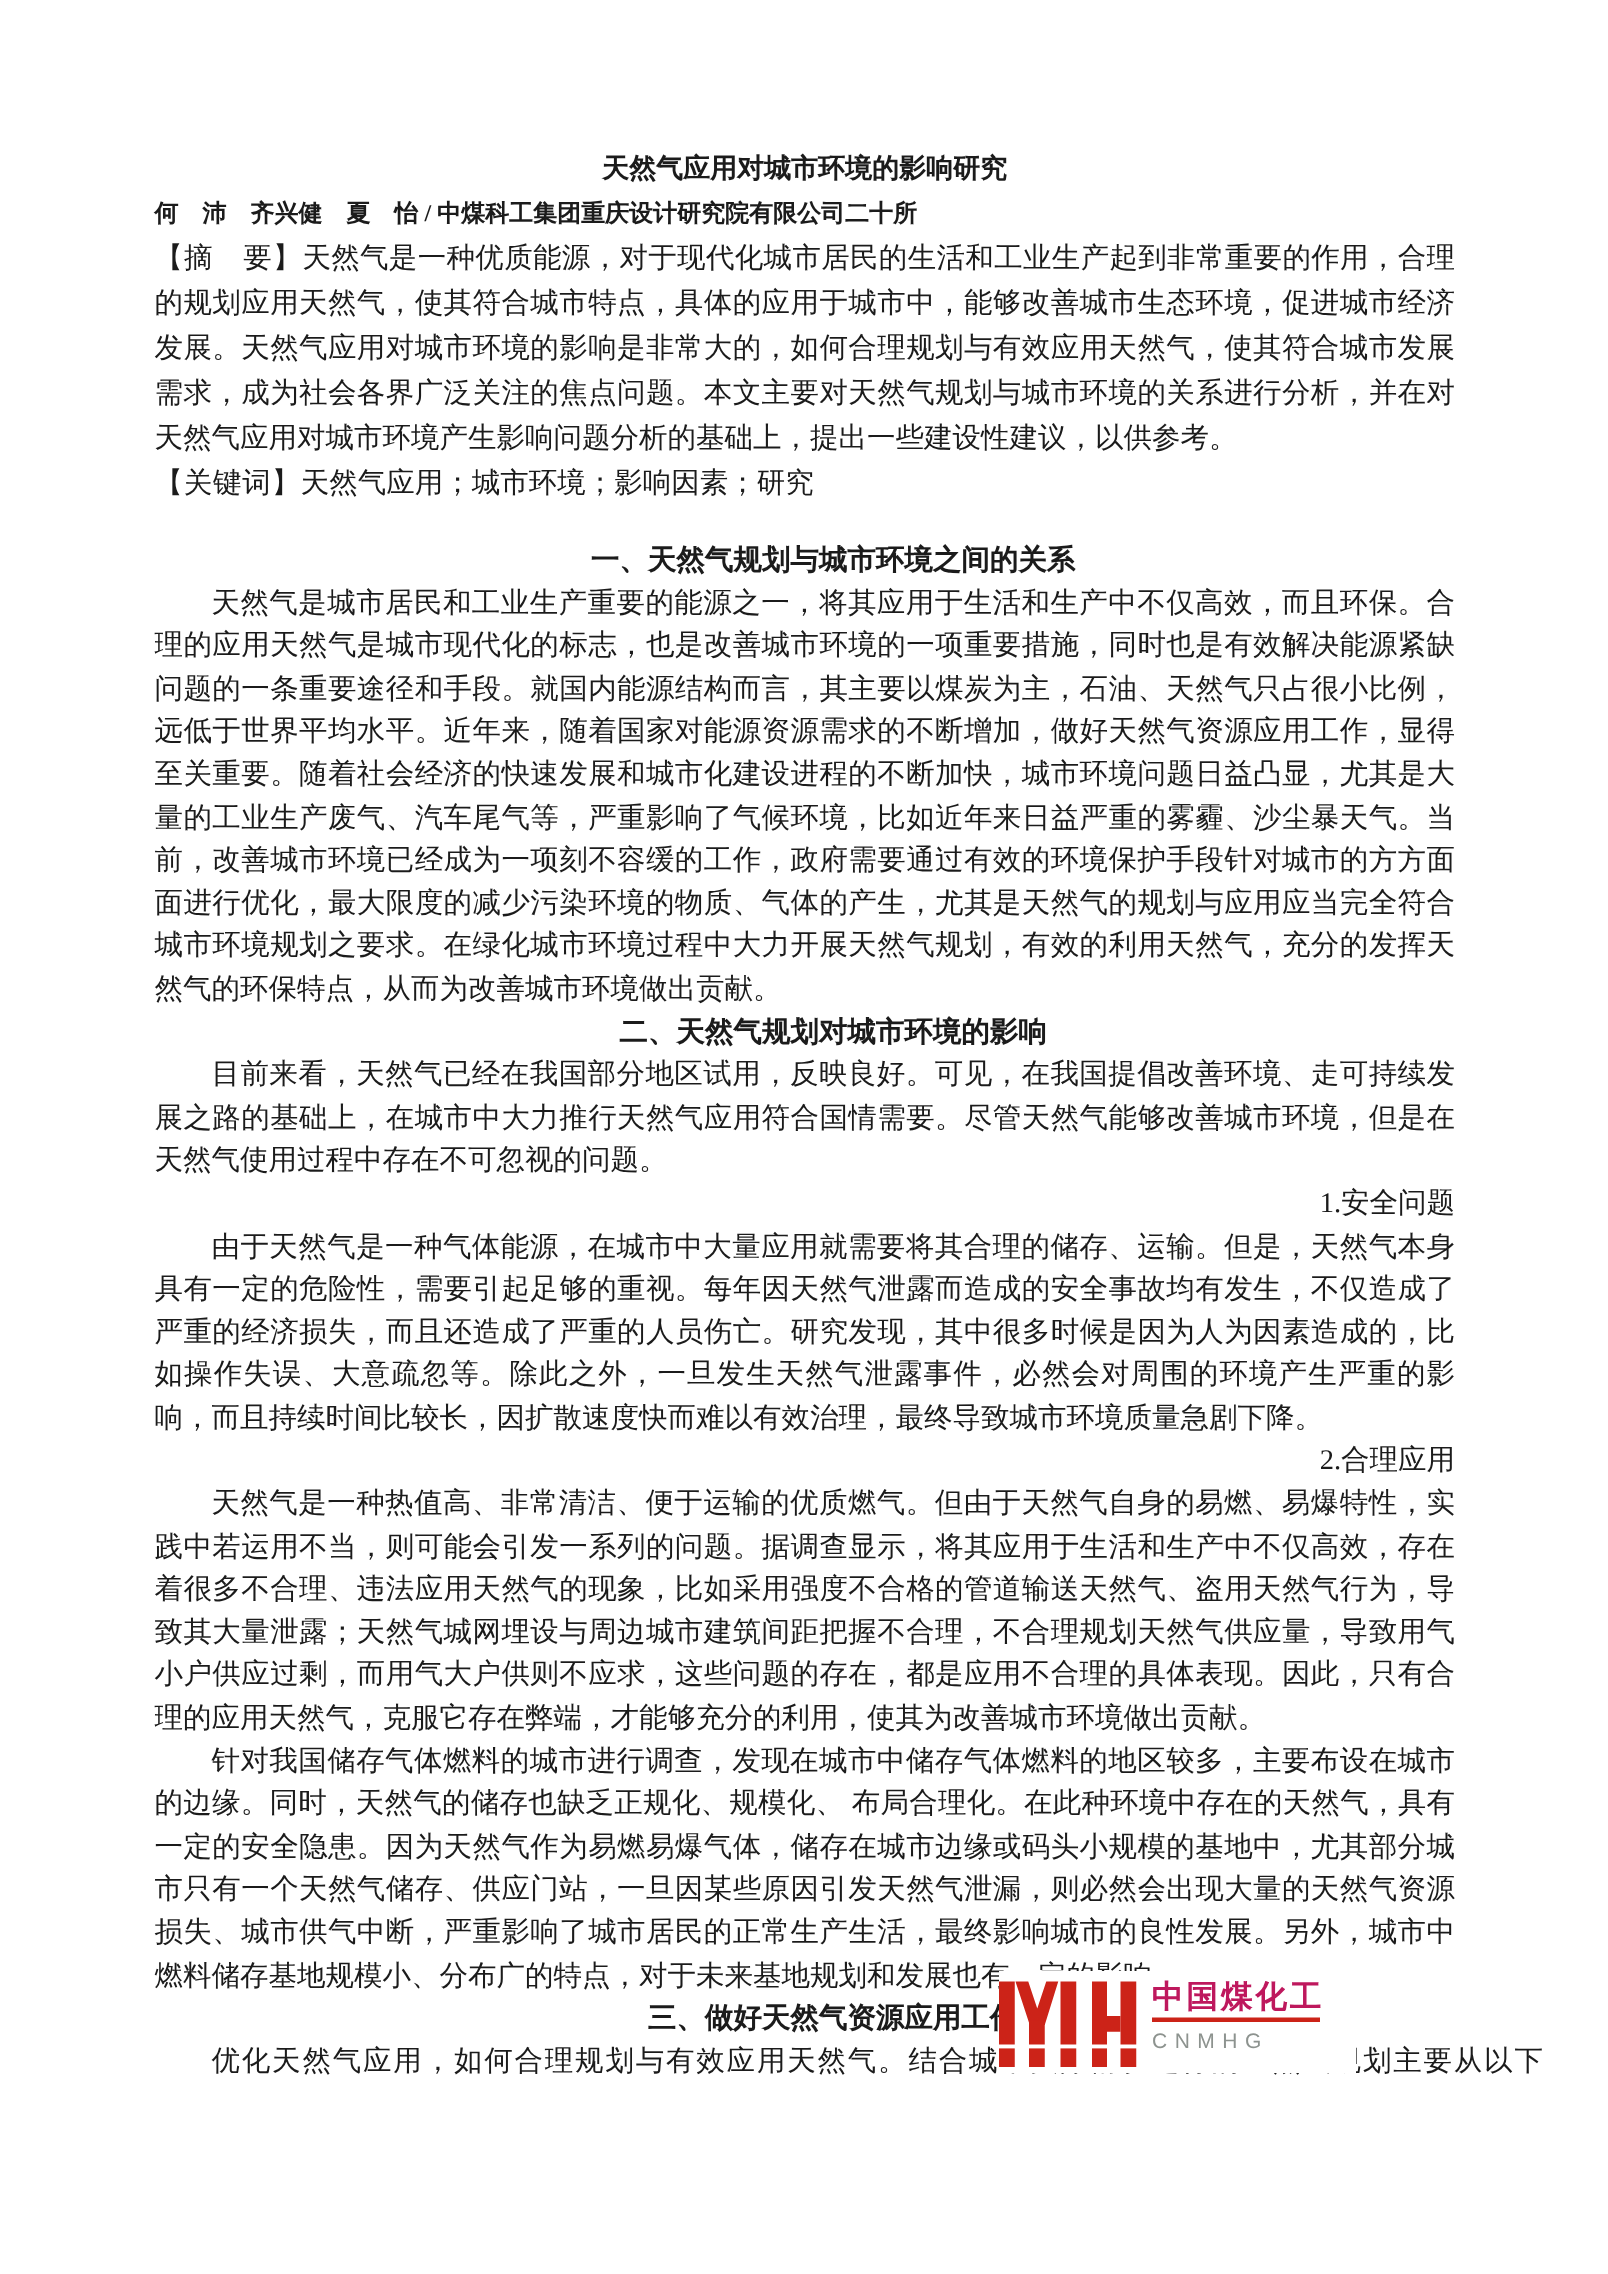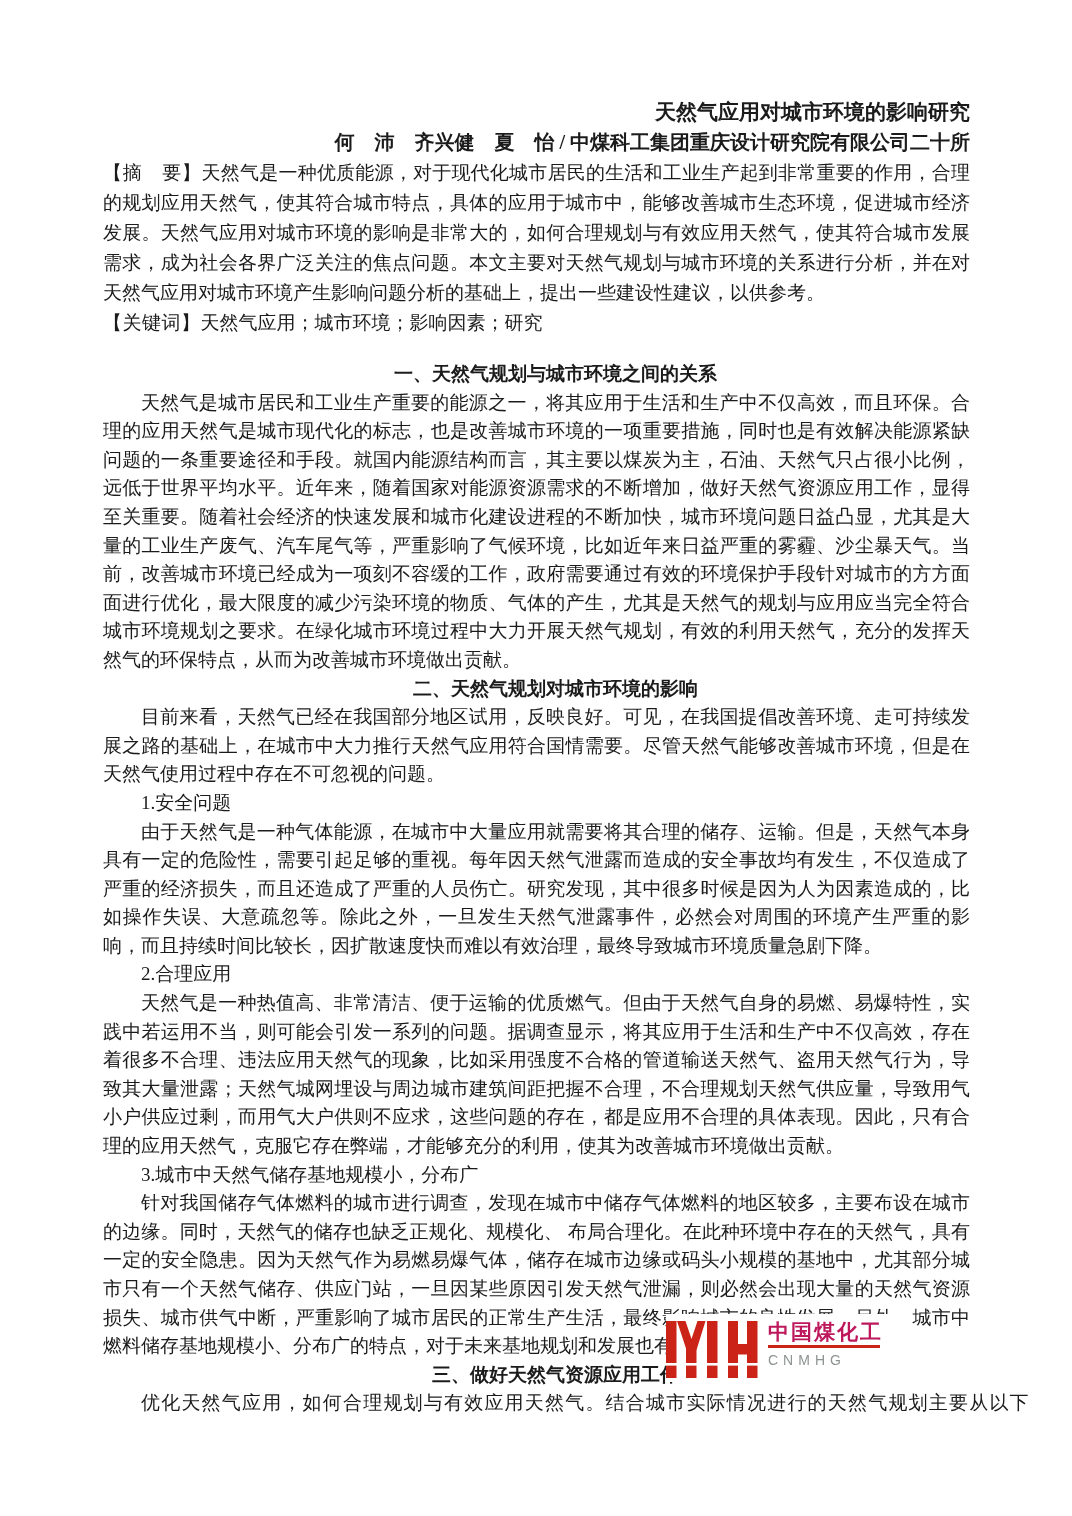--- a/index.html
+++ b/index.html
@@ -10,28 +10,28 @@
     overflow: hidden;
     font-family: "Liberation Serif", "DejaVu Serif", serif;
     color: #1b1b1b;
   }
   .doc {
     position: absolute;
     left: 103px; top: 97px;
     width: 867px;
   }
   .title {
-    text-align: right;
-    font-size: 21px;
+    text-align: center;
+    font-size: 18px;
     font-weight: bold;
     line-height: 30px;
   }
   .authors {
-    text-align: right;
-    font-size: 20px;
+    text-align: left;
+    font-size: 16px;
     font-weight: bold;
     line-height: 31px;
   }
   p { margin: 0; font-size: 19px; line-height: 28.6px; text-align: justify; }
   .absline { line-height: 30px; }
   .lbl {
     font-family: "Liberation Sans", "DejaVu Sans", sans-serif;
     font-weight: normal;
     letter-spacing: 0.5px;
   }
@@ -39,21 +39,21 @@
     font-family: "Liberation Sans", "DejaVu Sans", sans-serif;
     font-weight: bold;
     font-size: 19px;
     line-height: 28.6px;
     text-indent: 38px;
     margin: 0;
     text-align: center;
   }
   .h2.gap { margin-top: 22px; }
   .para { text-indent: 38px; }
-  .subhead { text-indent: 38px; text-align: left; }
+  .subhead { text-indent: 38px; text-align: right; }
   .lastline { text-indent: 38px; white-space: nowrap; letter-spacing: 1.2px; }
   .watermark {
     position: absolute;
     left: 666px; top: 1314px;
     width: 238px; height: 68px;
     background: #ffffff;
     display: flex;
     align-items: flex-start;
     z-index: 5;
   }
@@ -94,21 +94,20 @@
 
   <div class="h2">二、天然气规划对城市环境的影响</div>
   <p class="para">目前来看，天然气已经在我国部分地区试用，反映良好。可见，在我国提倡改善环境、走可持续发展之路的基础上，在城市中大力推行天然气应用符合国情需要。尽管天然气能够改善城市环境，但是在天然气使用过程中存在不可忽视的问题。</p>
 
   <p class="subhead">1.安全问题</p>
   <p class="para">由于天然气是一种气体能源，在城市中大量应用就需要将其合理的储存、运输。但是，天然气本身具有一定的危险性，需要引起足够的重视。每年因天然气泄露而造成的安全事故均有发生，不仅造成了严重的经济损失，而且还造成了严重的人员伤亡。研究发现，其中很多时候是因为人为因素造成的，比如操作失误、大意疏忽等。除此之外，一旦发生天然气泄露事件，必然会对周围的环境产生严重的影响，而且持续时间比较长，因扩散速度快而难以有效治理，最终导致城市环境质量急剧下降。</p>
 
   <p class="subhead">2.合理应用</p>
   <p class="para">天然气是一种热值高、非常清洁、便于运输的优质燃气。但由于天然气自身的易燃、易爆特性，实践中若运用不当，则可能会引发一系列的问题。据调查显示，将其应用于生活和生产中不仅高效，存在着很多不合理、违法应用天然气的现象，比如采用强度不合格的管道输送天然气、盗用天然气行为，导致其大量泄露；天然气城网埋设与周边城市建筑间距把握不合理，不合理规划天然气供应量，导致用气小户供应过剩，而用气大户供则不应求，这些问题的存在，都是应用不合理的具体表现。因此，只有合理的应用天然气，克服它存在弊端，才能够充分的利用，使其为改善城市环境做出贡献。</p>
 
-  <p class="subhead">3.城市中天然气储存基地规模小，分布广</p>
   <p class="para">针对我国储存气体燃料的城市进行调查，发现在城市中储存气体燃料的地区较多，主要布设在城市的边缘。同时，天然气的储存也缺乏正规化、规模化、 布局合理化。在此种环境中存在的天然气，具有一定的安全隐患。因为天然气作为易燃易爆气体，储存在城市边缘或码头小规模的基地中，尤其部分城市只有一个天然气储存、供应门站，一旦因某些原因引发天然气泄漏，则必然会出现大量的天然气资源损失、城市供气中断，严重影响了城市居民的正常生产生活，最终影响城市的良性发展。另外，城市中燃料储存基地规模小、分布广的特点，对于未来基地规划和发展也有一定的影响</p>
 
   <div class="h2">三、做好天然气资源应用工作</div>
   <p class="lastline">优化天然气应用，如何合理规划与有效应用天然气。结合城市实际情况进行的天然气规划主要从以下</p>
 
 </div>
 
 <div class="watermark">
   <svg class="wm-mark" width="92" height="58" viewBox="0 0 92 58" xmlns="http://www.w3.org/2000/svg">
     <g fill="#cc2318">

